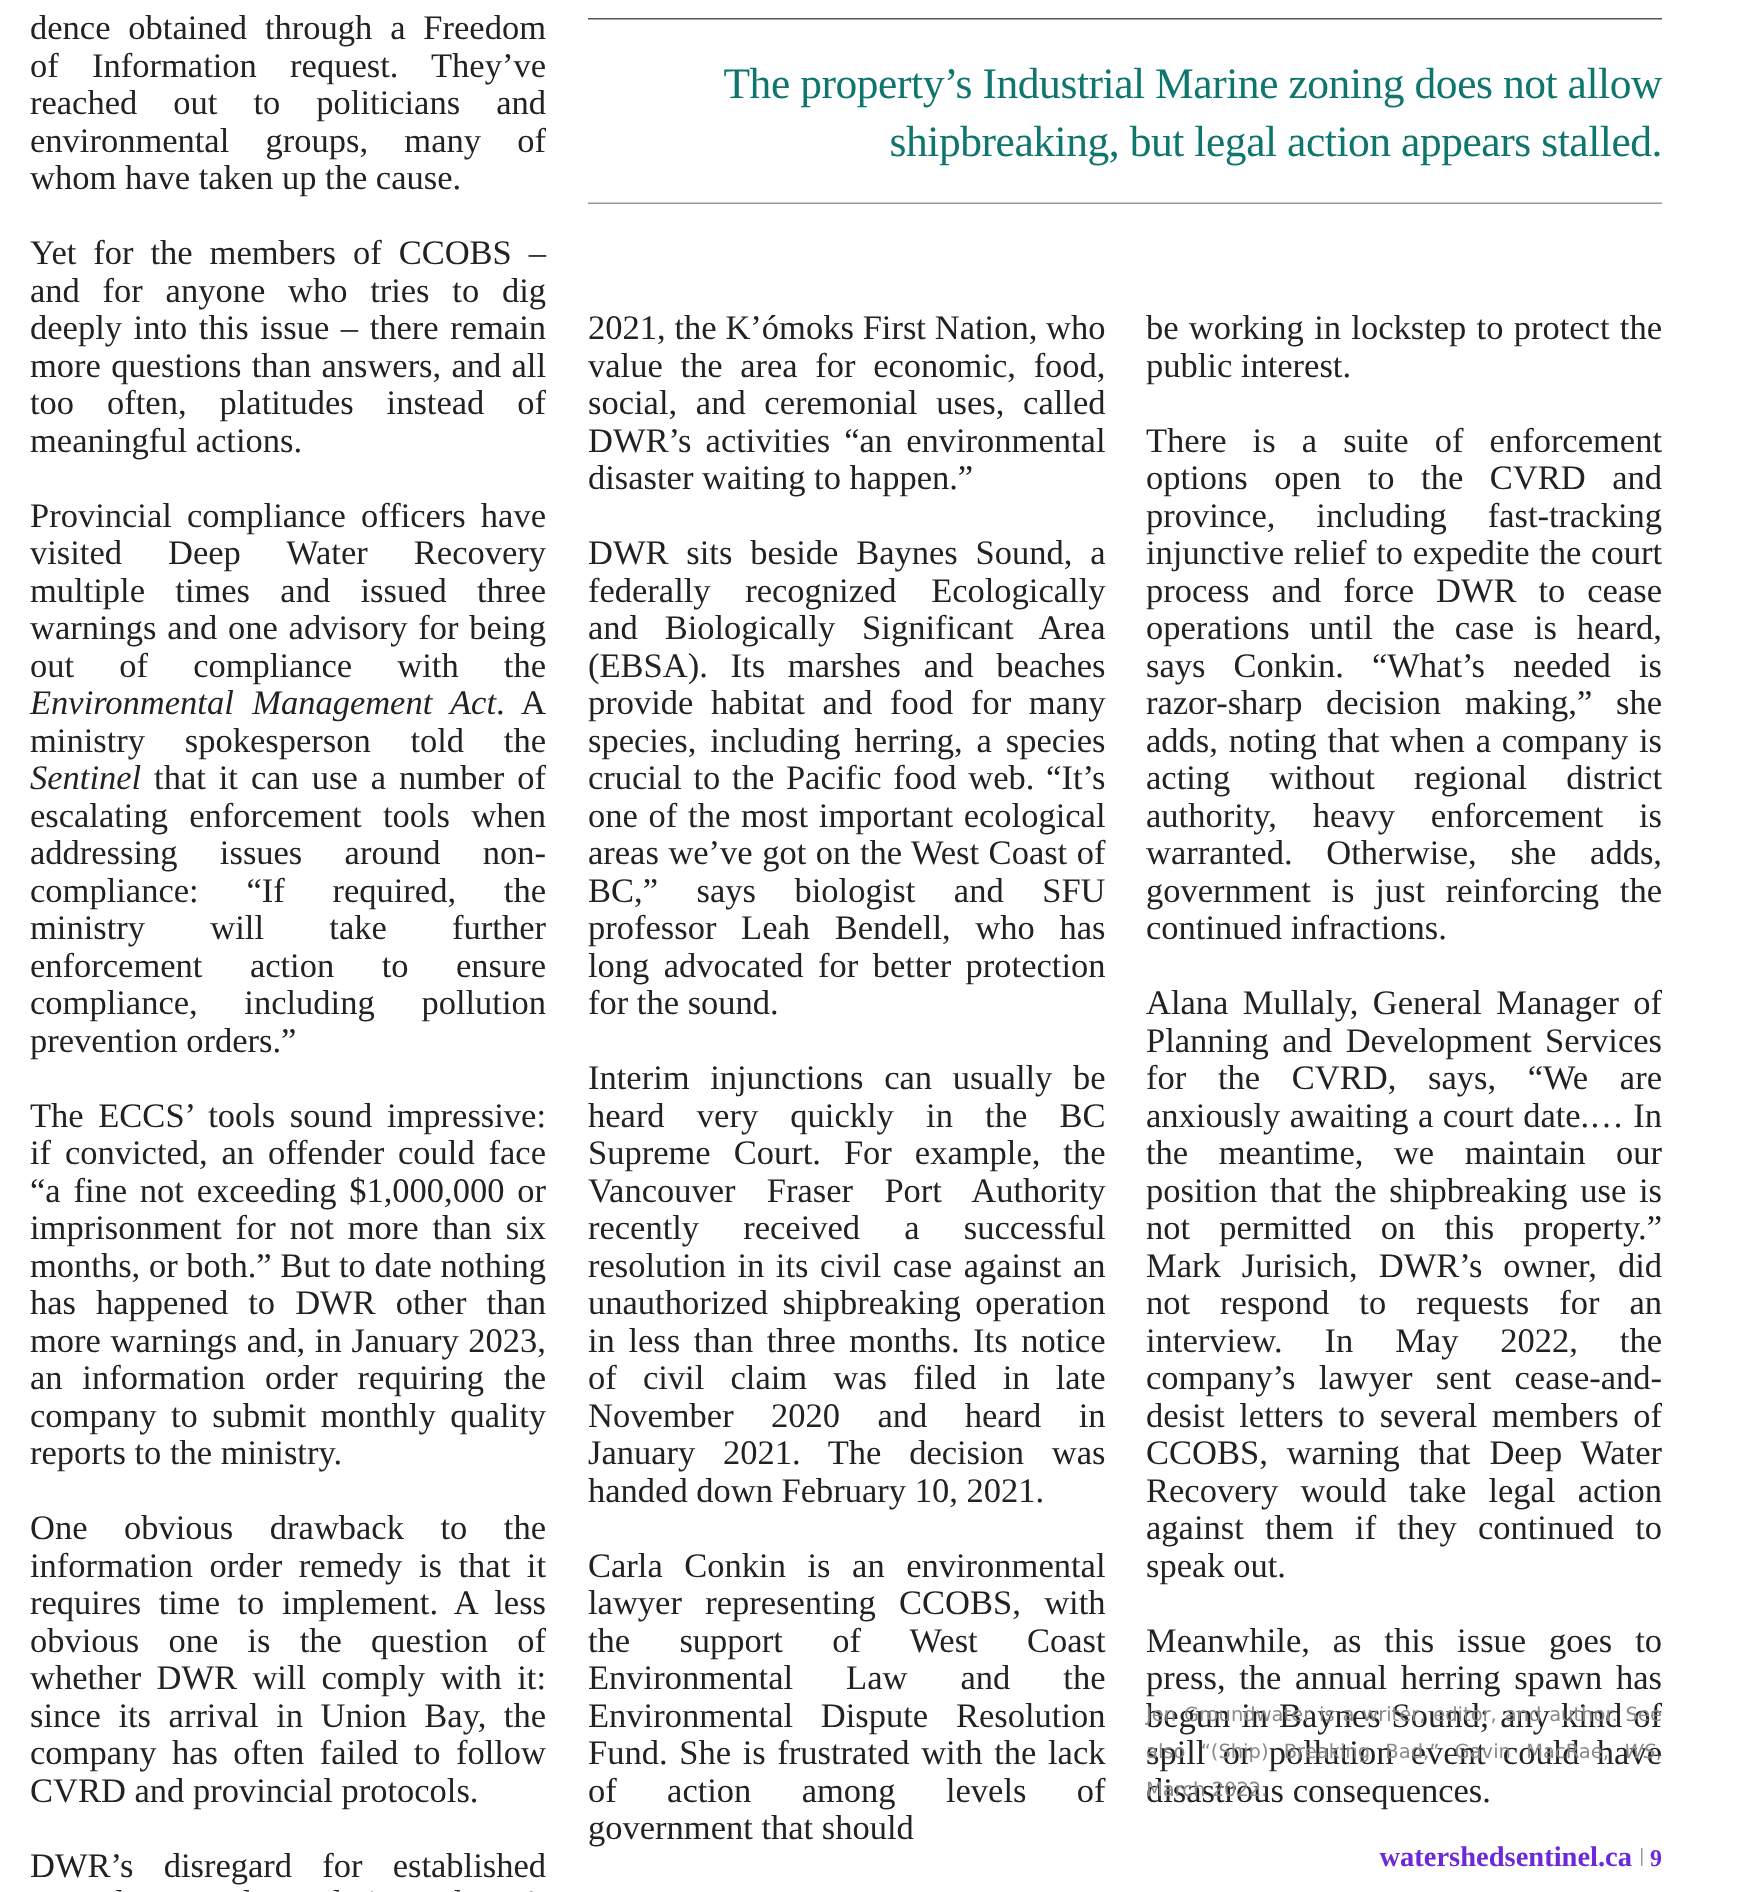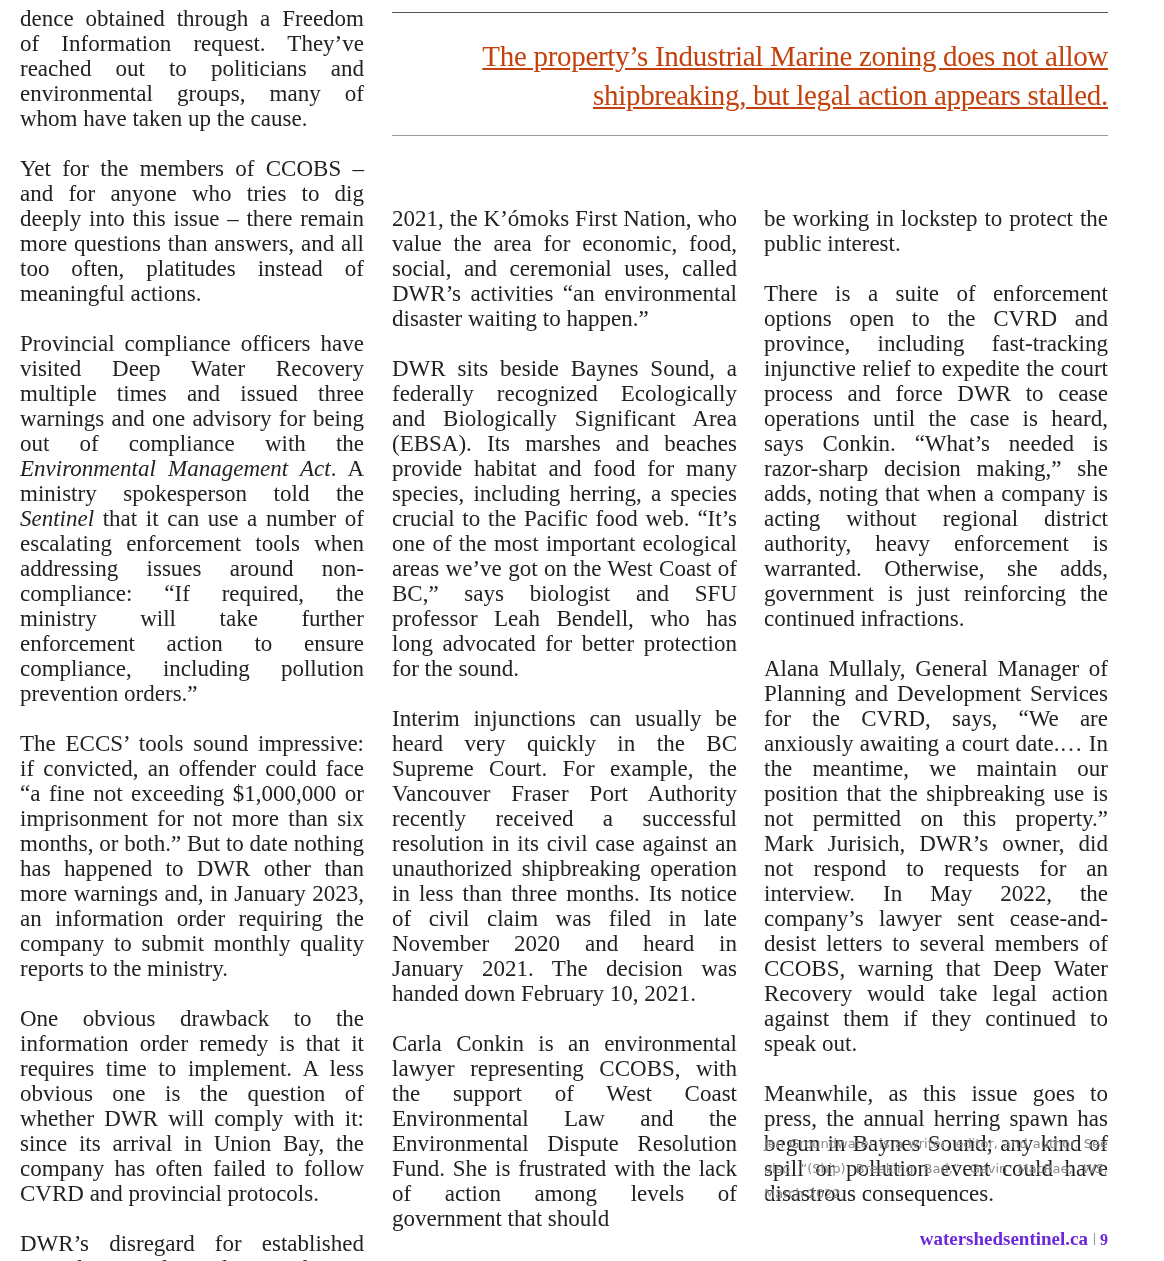--- a/index.html
+++ b/index.html
@@ -18,23 +18,22 @@
   #col-mid { left: 392px; top: 206px; width: 345px; }
   #col-right { left: 764px; top: 206px; width: 344px; }
   .pullquote {
     position: absolute; left: 392px; top: 12px; width: 716px; height: 124px;
     border-top: 1.5px solid #555; border-bottom: 1.5px solid #999;
     box-sizing: border-box;
   }
   .pullquote-text {
     position: absolute; right: 0; top: 24px; width: 716px;
     font-family: "Liberation Serif", "DejaVu Serif", serif;
-    font-size: 29px; line-height: 39px; text-align: right; color: #c2410c;
+    font-size: 29px; line-height: 39px; text-align: right; color: #0f766e;
     letter-spacing: -0.3px;
-    text-decoration: underline;
   }
   .bio {
     position: absolute; left: 764px; top: 1131px; width: 344px;
     font-family: "DejaVu Sans", "Liberation Sans", sans-serif;
     font-size: 13px; line-height: 25px; color: #8a8a8a; text-align: justify;
   }
   .footer {
     position: absolute; right: 56px; top: 1228px;
     font-family: Liberation Serif, serif;
     font-weight: bold; font-size: 19px; color: #6d28d9;

